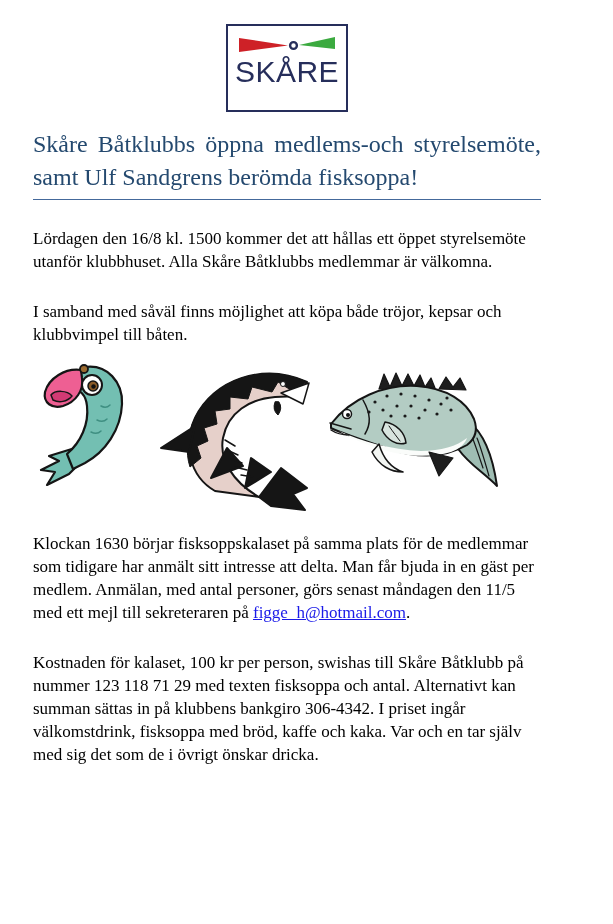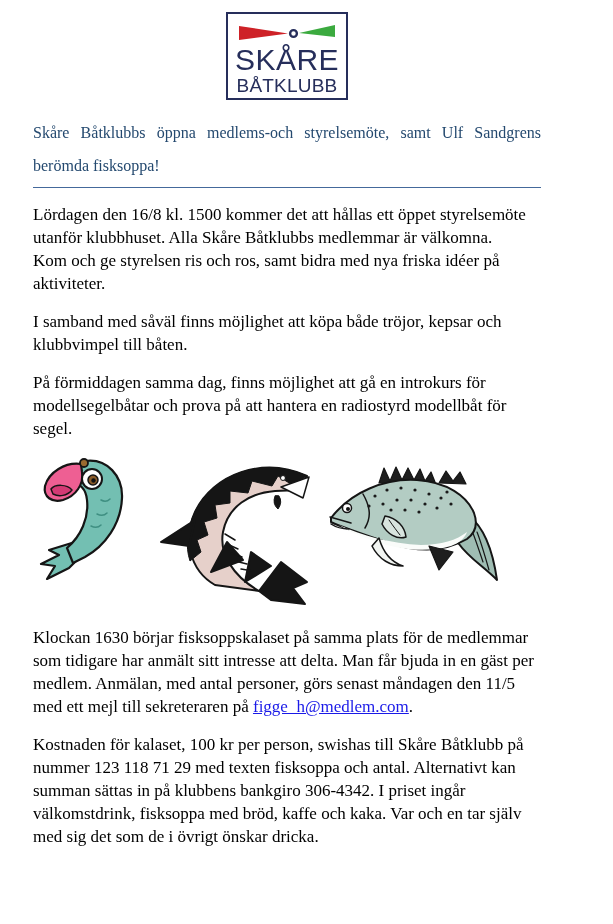--- a/index.html
+++ b/index.html
@@ -1,20 +1,20 @@
 <!DOCTYPE html>
 <html style="--navy: #262E5B; --heading: #24496F; --rule: #44699B; --flagRed: #CE2127; --flagGreen: #3BAA3F; --link: #1A1AE8; --ink: #151515; --fishTeal: #73BFB2; --fishMouth: #EE5F93; --fishTongue: #D33A74; --pikePale: #E6D0CA; --zanderSage: #B3CCC3; --zanderTail: #9FBDB3;"><head>
 <meta charset="utf-8">
 <style>
   html,body{margin:0;padding:0;background:#fff;}
   .page{
     position:relative;
     width:566px;height:924px;
     box-sizing:border-box;
-    padding:12px 25px 0 33px;
+    padding:24px 25px 0 33px;
     background:#fff;
     font-family:"Liberation Serif", serif;
     color:#000;
     overflow:hidden;
   }
   
   .logo-box{
     width:122px;height:88px;
     box-sizing:border-box;
     margin:0 auto;
@@ -22,31 +22,31 @@
     text-align:center;
     font-family:"Liberation Sans", sans-serif;
     color:var(--navy,#262E5B);
   }
   .logo-pennant{display:block;margin:10px auto 0;}
   .logo-line1{font-size:30px;line-height:30px;font-weight:400;letter-spacing:0.5px;margin-top:1px;}
   .logo-line2{font-size:19px;line-height:21px;font-weight:400;letter-spacing:0.2px;}
   
   h1.title{
     margin:16px 0 0;
-    font-size:16px;line-height:33px;font-weight:400;
+    font-size:24px;line-height:33px;font-weight:400;
     color:var(--heading,#24496F);
     text-align:justify;
   }
   .rule{
     margin-top:5px;
     border:none;border-top:1.5px solid var(--rule,#44699B);
     height:0;
   }
   
-  .content p{margin:15px 0 0;font-size:17px;line-height:23px;}
+  .content p{margin:27px 0 0;font-size:17px;line-height:23px;}
   .content p span.seg{display:block;}
   p.after-fish{margin-top:8px;}
   p.small{
     margin-top:7px;
     font-size:14px;line-height:20px;letter-spacing:-0.2px;
   }
   a.email{color:var(--link,#1A1AE8);text-decoration:underline;cursor:pointer;}
   
   .fish-row{position:relative;height:166px;margin-top:12px;}
   .fish-row svg{position:absolute;}
@@ -59,36 +59,33 @@
 
 <div class="page">
 
   <div class="logo-box">
     <svg class="logo-pennant" width="102" height="20" viewBox="0 0 102 20">
       <polygon points="3,2 3,16 52,9.5" style="fill:var(--flagRed,#CE2127)"></polygon>
       <polygon points="63,9 99,1 99,13" style="fill:var(--flagGreen,#3BAA3F)"></polygon>
       <circle cx="57.5" cy="9.5" r="3.4" fill="#fff" style="stroke:var(--navy,#262E5B)" stroke-width="2.4"></circle>
     </svg>
     <div class="logo-line1">SKÅRE</div>
-    <div class="logo-line2">BÅTKLUBB</div>
   </div>
 
   <div class="content">
 
     <h1 class="title">Skåre Båtklubbs öppna medlems-och styrelsemöte, samt Ulf Sandgrens berömda fisksoppa!</h1>
     <hr class="rule">
 
     <p>
       <span class="seg">Lördagen den 16/8 kl. 1500 kommer det att hållas ett öppet styrelsemöte utanför klubbhuset. Alla Skåre Båtklubbs medlemmar är välkomna.</span>
-      <span class="seg">Kom och ge styrelsen ris och ros, samt bidra med nya friska idéer på aktiviteter.</span>
     </p>
 
     <p>I samband med såväl finns möjlighet att köpa både tröjor, kepsar och klubbvimpel till båten.</p>
 
-    <p>På förmiddagen samma dag, finns möjlighet att gå en introkurs för modellsegelbåtar och prova på att hantera en radiostyrd modellbåt för segel.</p>
 
     <div class="fish-row">
 
       <svg class="fish1" width="95" height="128" viewBox="0 0 95 128">
         <g style="stroke:var(--ink,#151515)" stroke-width="2.2" stroke-linejoin="round" stroke-linecap="round">
           <path d="M40,88 L14,96 L24,101 L6,110 L20,112 L12,125 L34,114 L42,106 Z" style="fill:var(--fishTeal,#73BFB2)"></path>
           <path d="M50,7 C72,4 88,22 87,44 C86,70 70,92 50,103 L38,109 L32,94 C46,82 54,64 52,46 C51,35 45,29 37,30 C38,17 43,9 50,7 Z" style="fill:var(--fishTeal,#73BFB2)"></path>
           <path d="M46,10 C30,8 14,18 10,32 C8,43 17,49 28,46 C41,42 49,30 47,18 Z" style="fill:var(--fishMouth,#EE5F93)"></path>
           <path d="M18,40 C24,43 32,42 37,36 C32,30 20,30 16,35 Z" style="fill:var(--fishTongue,#D33A74)" stroke-width="1.5"></path>
           <circle cx="57" cy="25" r="10" fill="#ffffff" stroke-width="2"></circle>
@@ -148,20 +145,20 @@
               <circle cx="92" cy="46" r="1.6"></circle>
             <circle cx="124" cy="38" r="1.6"></circle>
               <circle cx="120" cy="26" r="1.6"></circle>
           </g>
         </g>
       </svg>
 
     </div>
 
     <p class="after-fish">
-      <span>Klockan 1630 börjar fisksoppskalaset på samma plats för de medlemmar som tidigare har anmält sitt intresse att delta. Man får bjuda in en gäst per medlem. Anmälan, med antal personer, görs senast måndagen den 11/5 med ett mejl till sekreteraren på </span><a class="email" href="#">figge_h@medlem.com</a><span>.</span>
+      <span>Klockan 1630 börjar fisksoppskalaset på samma plats för de medlemmar som tidigare har anmält sitt intresse att delta. Man får bjuda in en gäst per medlem. Anmälan, med antal personer, görs senast måndagen den 11/5 med ett mejl till sekreteraren på </span><a class="email" href="#">figge_h@hotmail.com</a><span>.</span>
     </p>
 
     <p>Kostnaden för kalaset, 100 kr per person, swishas till Skåre Båtklubb på nummer 123 118 71 29 med texten fisksoppa och antal. Alternativt kan summan sättas in på klubbens bankgiro 306-4342. I priset ingår välkomstdrink, fisksoppa med bröd, kaffe och kaka. Var och en tar själv med sig det som de i övrigt önskar dricka.</p>
 
 
   </div>
 </div>
 
 </body></html>

